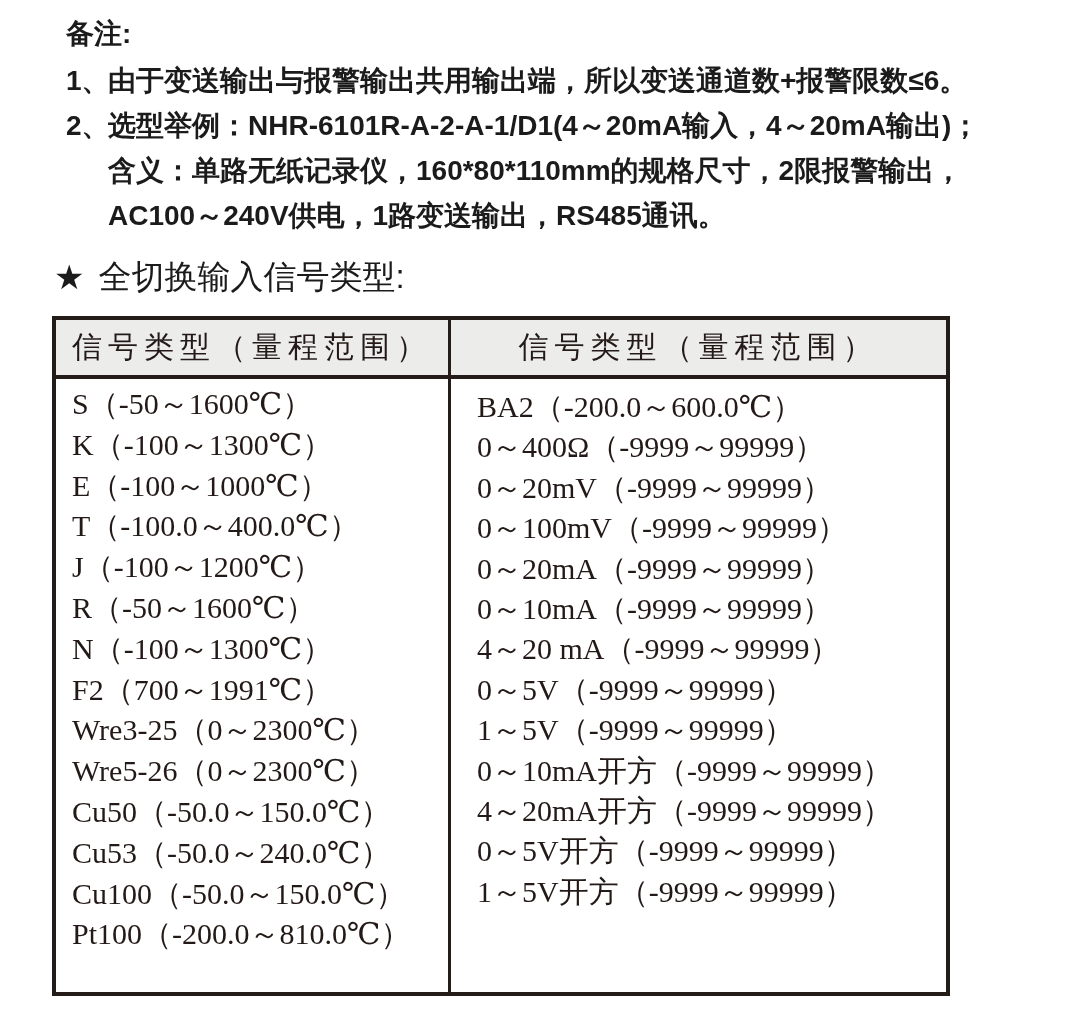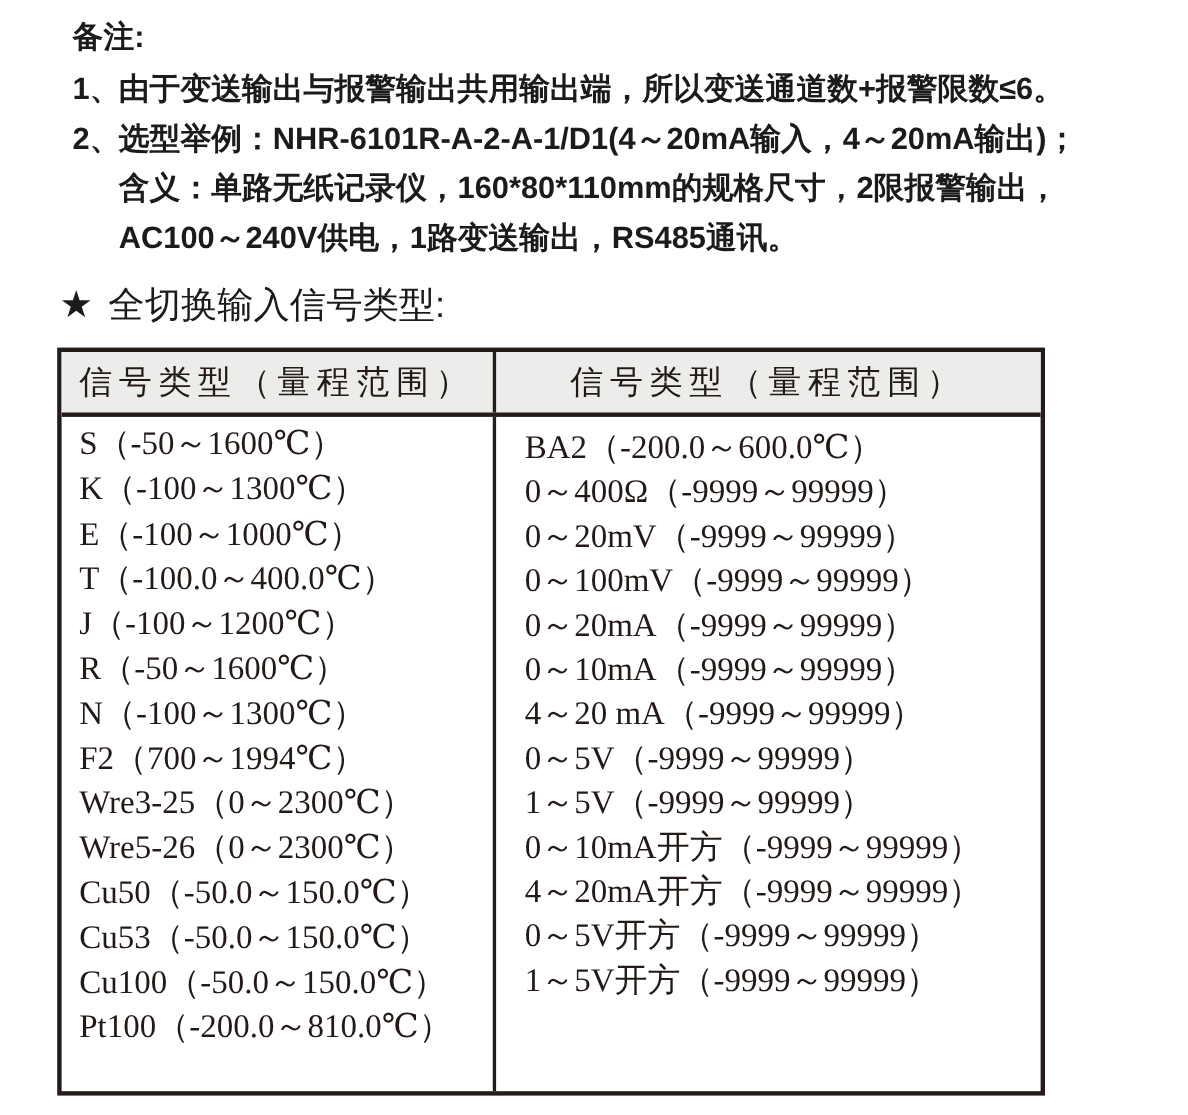--- a/index.html
+++ b/index.html
@@ -162,25 +162,25 @@
     </div>
     <div class="table-body">
       <div class="body-col left">
           <div class="row">S（-50～1600℃）</div>
           <div class="row">K（-100～1300℃）</div>
           <div class="row">E（-100～1000℃）</div>
           <div class="row">T（-100.0～400.0℃）</div>
           <div class="row">J（-100～1200℃）</div>
           <div class="row">R（-50～1600℃）</div>
           <div class="row">N（-100～1300℃）</div>
-          <div class="row">F2（700～1994℃）</div>
+          <div class="row">F2（700～1991℃）</div>
           <div class="row">Wre3-25（0～2300℃）</div>
           <div class="row">Wre5-26（0～2300℃）</div>
           <div class="row">Cu50（-50.0～150.0℃）</div>
-          <div class="row">Cu53（-50.0～150.0℃）</div>
+          <div class="row">Cu53（-50.0～240.0℃）</div>
           <div class="row">Cu100（-50.0～150.0℃）</div>
           <div class="row">Pt100（-200.0～810.0℃）</div>
         </div>
       <div class="body-col right">
           <div class="row">BA2（-200.0～600.0℃）</div>
           <div class="row">0～400Ω（-9999～99999）</div>
           <div class="row">0～20mV（-9999～99999）</div>
           <div class="row">0～100mV（-9999～99999）</div>
           <div class="row">0～20mA（-9999～99999）</div>
           <div class="row">0～10mA（-9999～99999）</div>

